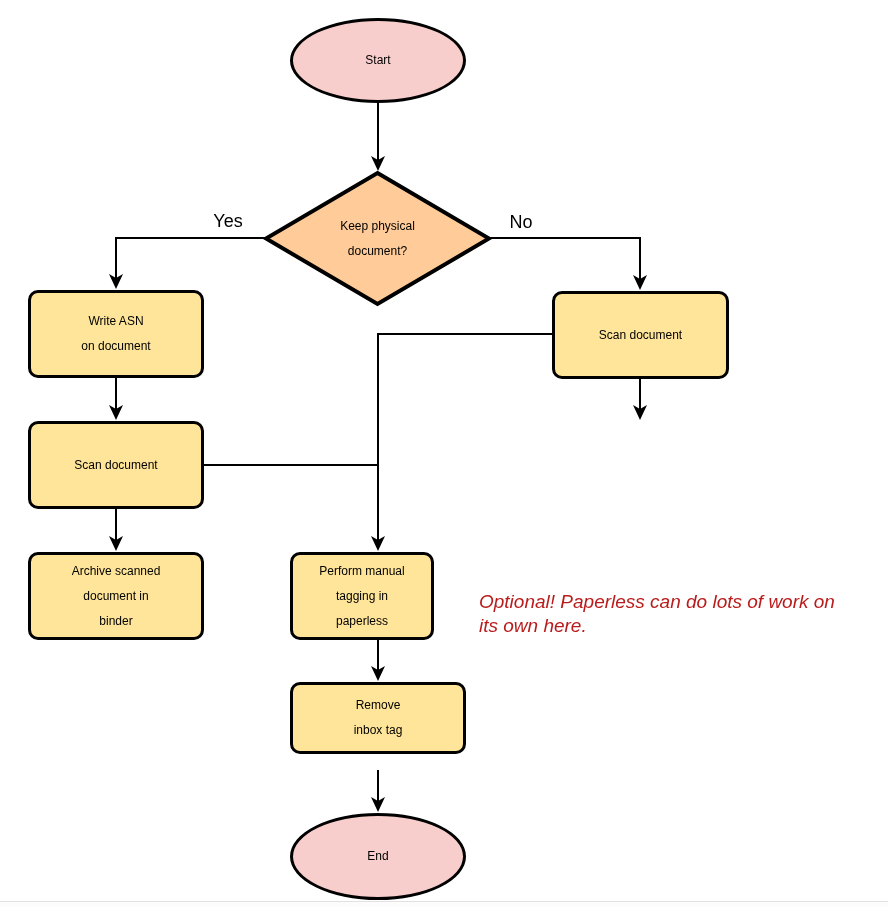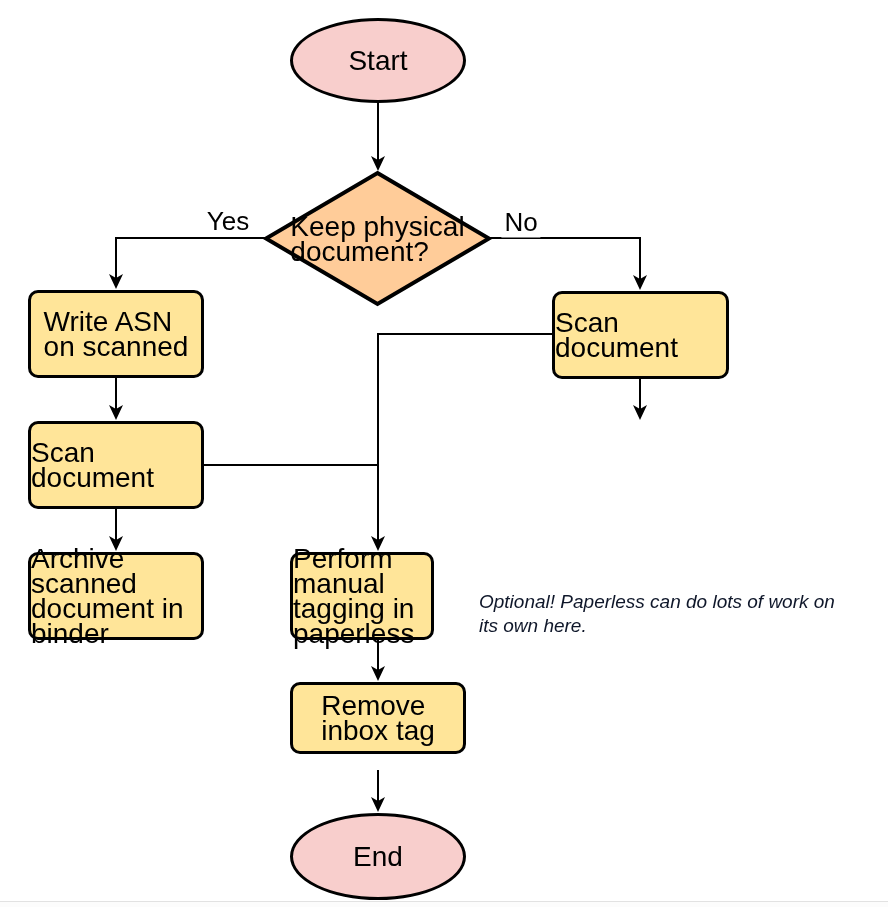--- a/index.html
+++ b/index.html
@@ -33,22 +33,23 @@
   }
   svg.wires polygon.arrowhead {
     fill: var(--stroke);
     stroke: none;
   }
   .node {
     position: absolute;
     display: flex;
     align-items: center;
     justify-content: center;
+    text-align: center;
     color: #000;
-    font-size: 28px;
+    font-size: 12px;
     line-height: 25px;
   }
   .node .label {
     white-space: pre-line;
     position: relative;
     z-index: 2;
   }
   .terminator {
     background: var(--pink);
     border: 3.5px solid var(--stroke);
@@ -68,34 +69,34 @@
   }
   .diamond-wrap polygon {
     fill: var(--orange);
     stroke: var(--stroke);
     stroke-width: 4;
     stroke-linejoin: miter;
   }
   .edge-label {
     position: absolute;
     transform: translate(-50%, -50%);
-    font-size: 26px;
+    font-size: 18px;
     color: #000;
     background: #fff;
     padding: 0 3px;
   }
   .note {
     position: absolute;
     left: 479px;
     top: 590px;
     width: 404px;
     font-size: 19px;
     line-height: 23.5px;
     font-style: italic;
-    color: #0f172a;
+    color: #b91c1c;
     white-space: pre-line;
   }
   .bottom-hairline {
     position: absolute;
     left: 0;
     top: 901px;
     width: 888px;
     height: 6px;
     border-top: 1px solid var(--hairline);
     background: #fcfcfc;
@@ -169,21 +170,21 @@
   <div id="n-decision" class="node diamond-wrap">
     <svg viewBox="0 0 229 137">
       <polygon points="114.5,3 226,68.5 114.5,134 3,68.5" fill="#FFCC99"></polygon>
     </svg>
     <span class="label">Keep physical
 document?</span>
   </div>
 
   <div id="n-write" class="node box">
     <span class="label">Write ASN
-on scanned</span>
+on document</span>
   </div>
 
   <div id="n-scan-l" class="node box">
     <span class="label">Scan document</span>
   </div>
 
   <div id="n-archive" class="node box">
     <span class="label">Archive scanned
 document in
 binder</span>

